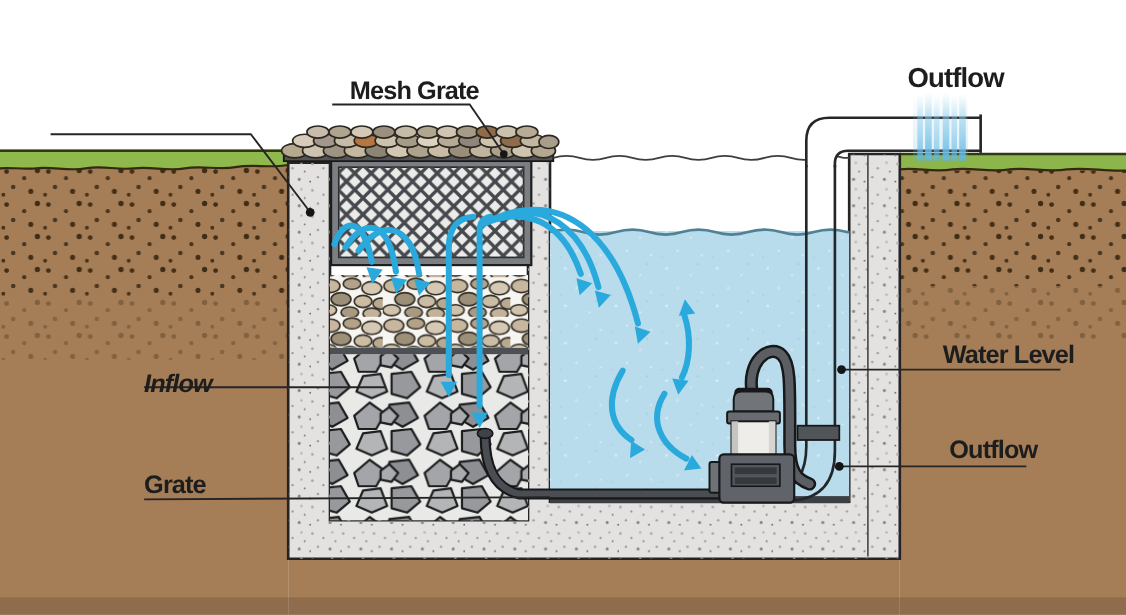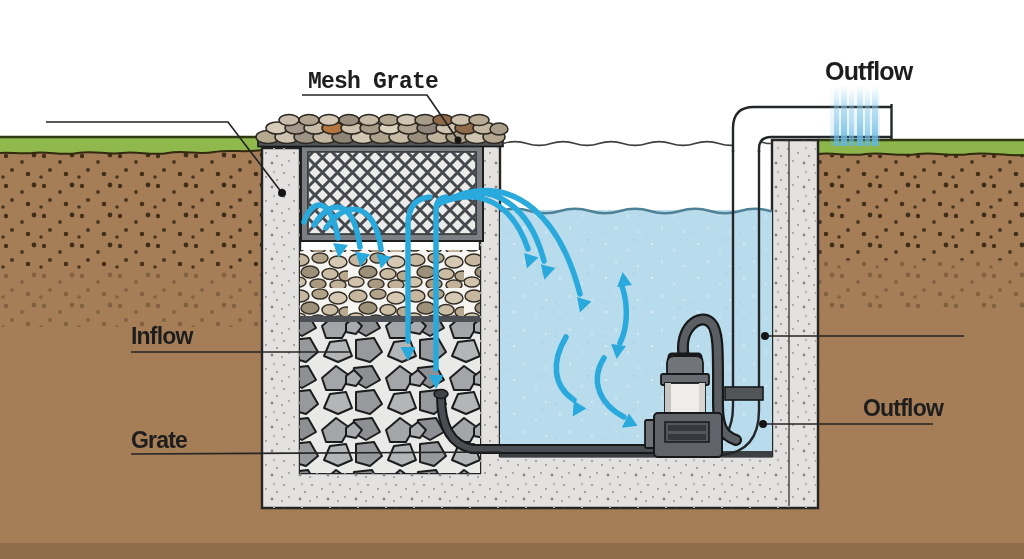--- a/index.html
+++ b/index.html
@@ -247,19 +247,20 @@
     <path d="M763,424 H933"></path>
   </g>
   <g fill="#151515">
     <circle cx="282" cy="193" r="4"></circle>
     <circle cx="458" cy="140" r="3.5"></circle>
     <circle cx="765" cy="336" r="4"></circle>
     <circle cx="763" cy="424" r="4"></circle>
   </g>
 </svg>
 
-<div class="lbl" style="left:308px;top:70px;font-family:Liberation Mono, monospace;">Mesh Grate</div>
+<div class="lbl" style="left:318px;top:70px;">Mesh Grate</div>
 <div class="lbl big" style="left:825px;top:58px;">Outflow</div>
-<div class="lbl" style="left:131px;top:324px;">Inflow</div>
+<div class="lbl" style="left:131px;top:336px;font-style:italic;">Inflow</div>
 <div class="lbl" style="left:131px;top:428px;">Grate</div>
+<div class="lbl" style="left:857px;top:310px;">Water Level</div>
 <div class="lbl" style="left:863px;top:396px;">Outflow</div>
 
 </div>
 
 </body></html>

